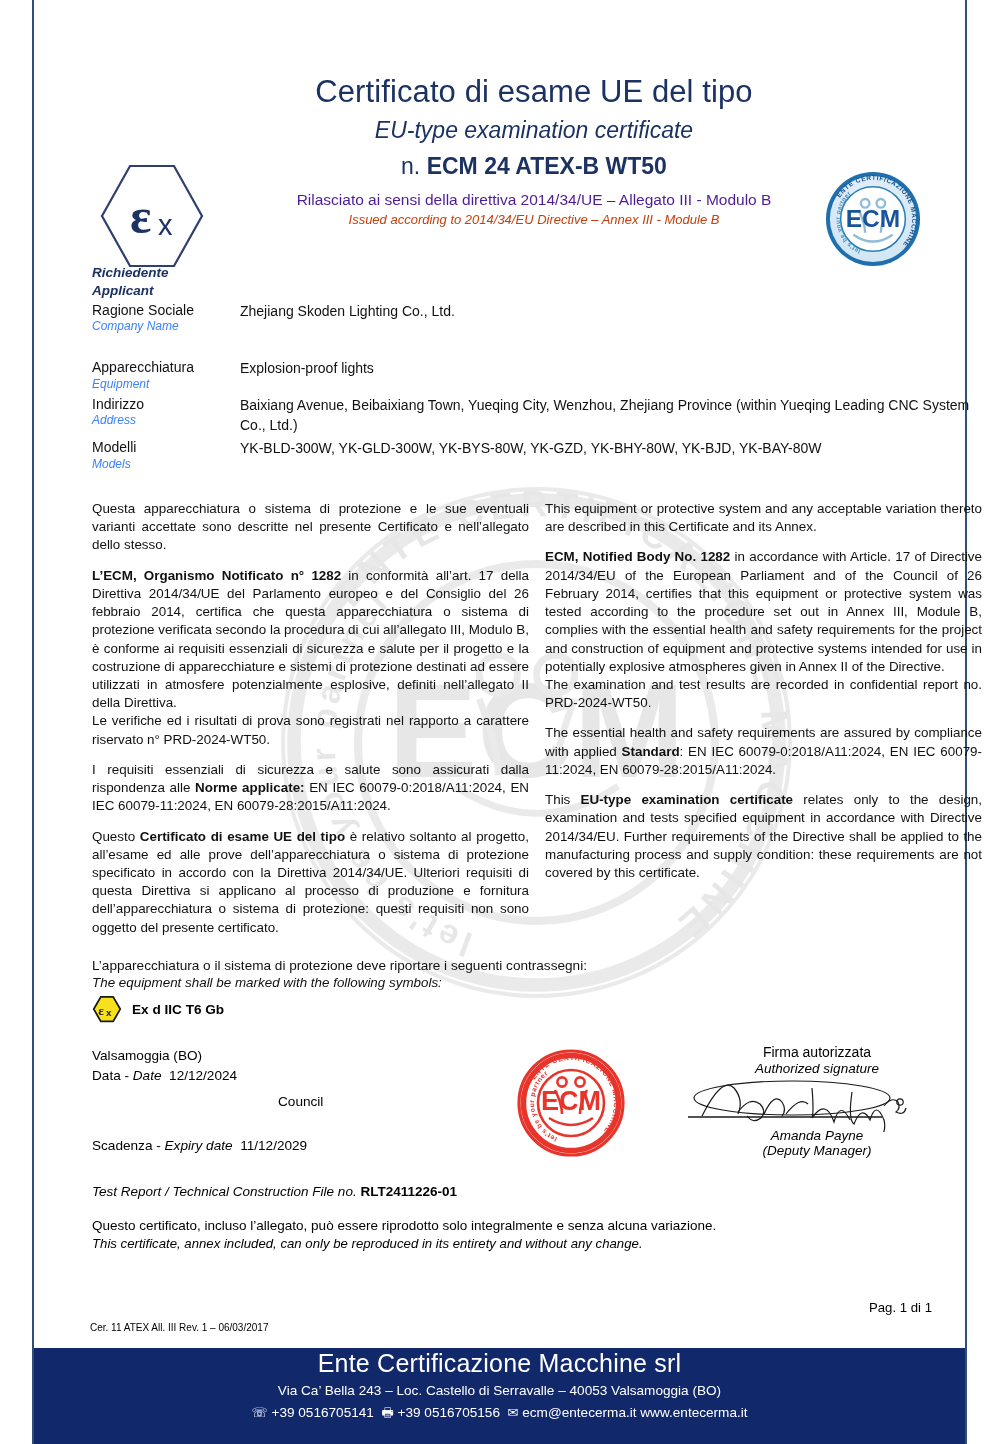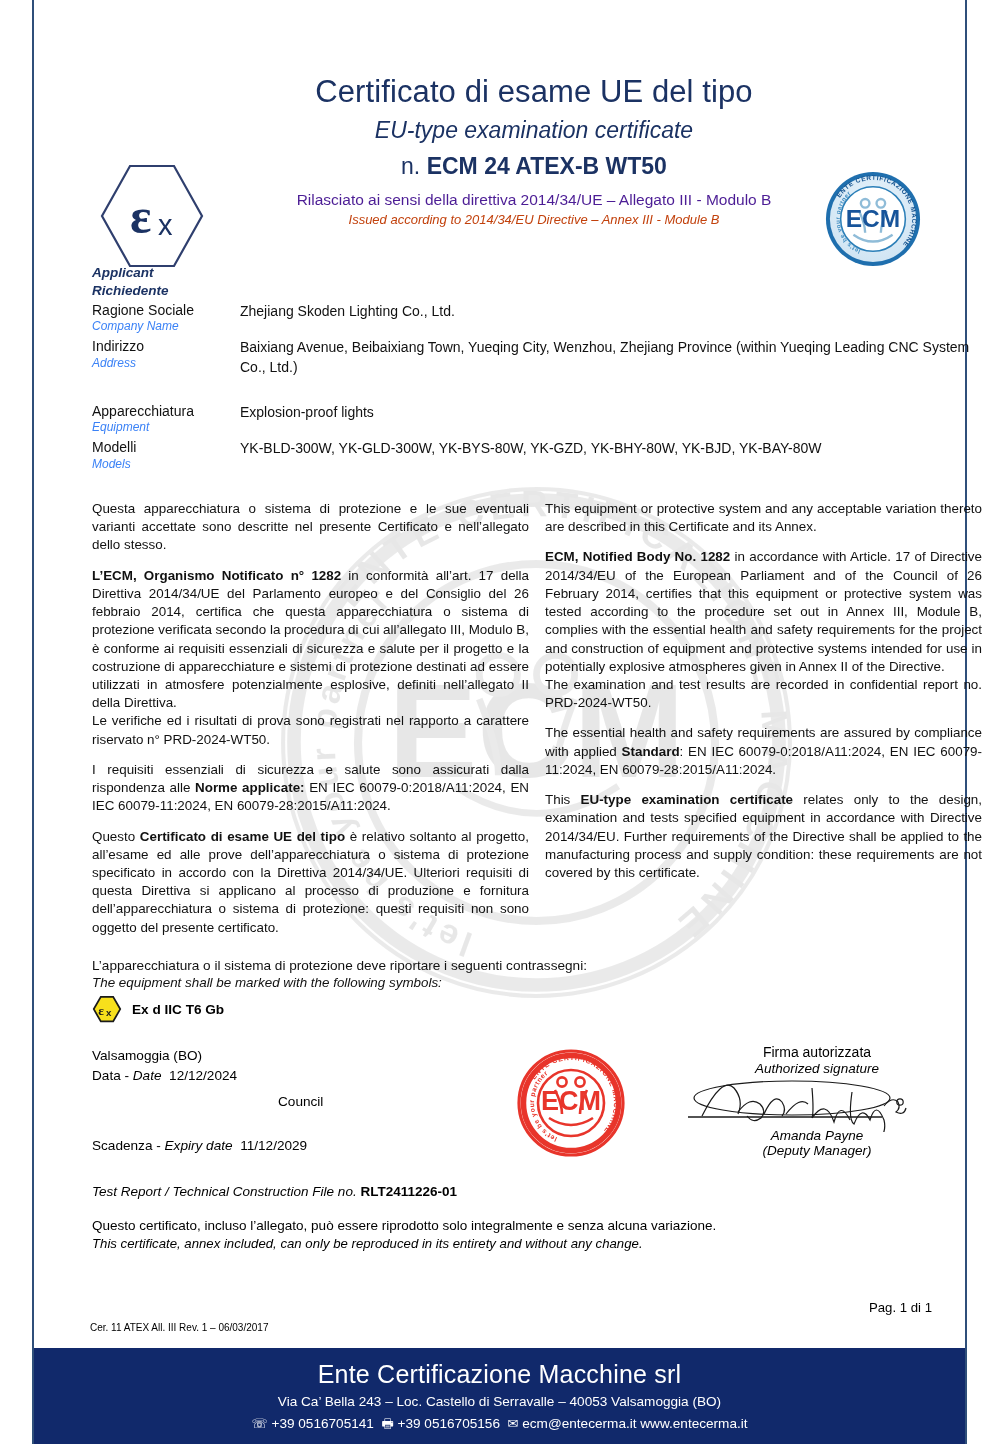--- a/index.html
+++ b/index.html
@@ -101,21 +101,21 @@
   .r1{font-size:13.5px;}
   .r2{font-size:13.2px;font-style:italic;margin-top:3px;}
 
   .pageno{position:absolute;right:33px;top:1300px;font-size:13.2px;}
   .cerref{position:absolute;left:56px;top:1322px;font-size:10px;}
 
   
   .footer{
     position:absolute;left:34px;top:1348px;width:931px;height:96px;
     background:#11296b;color:#ffffff;text-align:center;
-    box-sizing:border-box;padding-top:12px;
+    box-sizing:border-box;padding-top:1px;
   }
   .f1{font-size:25px;letter-spacing:.2px;}
   .f2{font-size:13.6px;margin-top:5px;}
   .f3{font-size:13.6px;margin-top:5px;}
   .f3 .gl{font-size:13px;}
 </style>
 </head>
 <body>
 
 <div class="page">
@@ -191,45 +191,45 @@
             <textPath href="#tOuter" startOffset="9%">ENTE CERTIFICAZIONE MACCHINE</textPath>
           </text>
           <text font-family="Liberation Sans, sans-serif" font-size="6.2" font-weight="bold" fill="#3f8cc0" letter-spacing="0.5">
             <textPath href="#tInner" startOffset="31%">let's be your partner</textPath>
           </text>
         </svg>
       </div>
     </div>
 
     <div class="applicant">
+      <div class="lbl-it">Richiedente</div>
       <div class="lbl-it">Applicant</div>
-      <div class="lbl-it">Richiedente</div>
 
       <div class="row" style="margin-top:2px">
         <div class="lk">
           <div class="it">Ragione Sociale</div>
           <div class="en">Company Name</div>
         </div>
         <div class="vl">Zhejiang Skoden Lighting Co., Ltd.</div>
       </div>
 
+      <div class="row" style="margin-top:25px">
+        <div class="lk">
+          <div class="it">Apparecchiatura</div>
+          <div class="en">Equipment</div>
+        </div>
+        <div class="vl">Explosion-proof lights</div>
+      </div>
+
       <div class="row" style="margin-top:4px">
         <div class="lk">
           <div class="it">Indirizzo</div>
           <div class="en">Address</div>
         </div>
         <div class="vl">Baixiang Avenue, Beibaixiang Town, Yueqing City, Wenzhou, Zhejiang Province (within Yueqing Leading CNC System Co., Ltd.)</div>
-      </div>
-
-      <div class="row" style="margin-top:25px">
-        <div class="lk">
-          <div class="it">Apparecchiatura</div>
-          <div class="en">Equipment</div>
-        </div>
-        <div class="vl">Explosion-proof lights</div>
       </div>
 
       <div class="row" style="margin-top:4px">
         <div class="lk">
           <div class="it">Modelli</div>
           <div class="en">Models</div>
         </div>
         <div class="vl">YK-BLD-300W, YK-GLD-300W, YK-BYS-80W, YK-GZD, YK-BHY-80W, YK-BJD, YK-BAY-80W</div>
       </div>
     </div>

